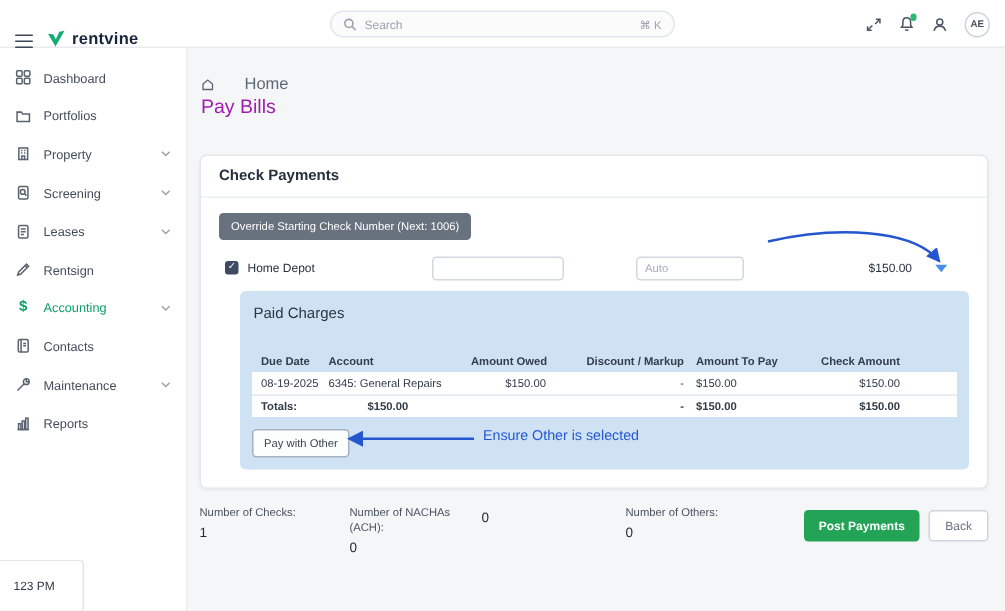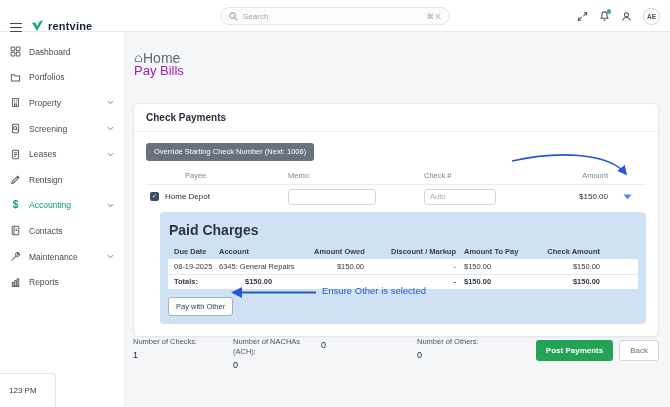--- a/index.html
+++ b/index.html
@@ -27,21 +27,21 @@
   .side-item{display:flex;align-items:center;gap:8px;height:25.6px;padding:0 10px;color:#434c59;cursor:pointer}
   .side-item .ic{width:11px;display:inline-flex;justify-content:center;color:#59636f}
   .side-item .lbl{flex:1;font-size:8.5px}
   .side-item.active{color:#0b9e66}
   .side-item.active .ic{color:#0b9e66}
   .dollar{font-size:10px;font-weight:700;line-height:1}
   .clock{position:absolute;left:0;bottom:0;width:56px;height:34px;background:#fff;border-top:1px solid #e2e5ea;border-right:1px solid #e2e5ea;border-top-right-radius:3px;z-index:6;display:flex;align-items:center;padding-left:9px;font-size:8px;color:#333b46}
 
   
   .main{position:absolute;left:125px;top:32px;right:0;bottom:0;background:#f5f6f8;overflow:hidden}
-  .breadcrumb{position:absolute;left:9px;top:18px;display:flex;align-items:center;gap:0;font-size:14px;color:#5d6977}
+  .breadcrumb{position:absolute;left:9px;top:18px;display:flex;align-items:center;gap:20px;font-size:11px;color:#5d6977}
   .breadcrumb a{color:#5d6977;text-decoration:none;cursor:pointer}
   .page-title{position:absolute;left:9px;top:31px;font-size:13px;font-weight:400;color:#a21caf}
 
   
   .card{position:absolute;left:8px;top:71px;width:526px;background:#fff;border:1px solid #e4e7ec;border-radius:5px;box-shadow:0 1px 2px rgba(16,24,40,.04)}
   .card-header{padding:8px 12px;border-bottom:1px solid #edf0f3;font-size:10px;font-weight:700;color:#27303e}
   .card-body{padding:8px 12px 12px}
   .override-btn{display:inline-block;border:none;background:#68717e;color:#fff;font-size:7.5px;padding:4.5px 8px;border-radius:3px;margin-bottom:7px;cursor:pointer;font-family:inherit}
 
   .pay-head{display:flex;align-items:center;height:17px;border-bottom:1px solid #e8ebef;font-size:7.5px;color:#7c8596}
@@ -55,21 +55,21 @@
   .checkbox{width:9px;height:9px;background:#3e4a61;border-radius:2px;display:inline-flex;align-items:center;justify-content:center;cursor:pointer;flex:0 0 auto}
   .checkbox::after{content:"✓";color:#fff;font-size:6.5px;line-height:1}
   .mini-input{height:16px;border:1px solid #d4d9df;border-radius:3px;background:#fff;font-size:7.5px;padding:0 5px;color:#39424e;outline:none;font-family:inherit}
   .mini-input::placeholder{color:#a6aeb8}
   .mini-input.memo{width:88px}
   .mini-input.check{width:72px}
   .expander{cursor:pointer}
 
   
   .paid-panel{margin:3px 0 0 14px;width:486px;background:#cfe2f4;border-radius:4px;padding:8px}
-  .paid-title{font-size:14px;font-weight:700;color:#2b3544;margin:2px 0 6px 1px}
+  .paid-title{font-size:10px;font-weight:400;color:#2b3544;margin:2px 0 18px 1px}
   .pc-row{display:flex;align-items:center;height:15px;font-size:7.5px;color:#313b49;padding-right:34px}
   .pc-head{font-weight:700;color:#333d4c}
   .pc-data{background:#fff}
   .pc-totals{background:#fff;font-weight:700;border-top:1px solid #e4eaf1}
   .pc-c{padding:0 4px;white-space:nowrap;overflow:hidden}
   .pc-c0{width:47px;padding-left:6px}
   .pc-c1{width:95px}
   .pc-c2{width:58px;text-align:right}
   .pc-c3{width:92px;text-align:right}
   .pc-c4{width:72px;text-align:left}
@@ -271,27 +271,20 @@
         </svg>
       <a>Home</a>
     </div>
     <h1 class="page-title">Pay Bills</h1>
 
     <section class="card">
       <div class="card-header">Check Payments</div>
       <div class="card-body">
         <button class="override-btn">Override Starting Check Number (Next: 1006)</button>
 
-        <div class="pay-head">
-          <div class="c-payee">Payee</div>
-          <div class="c-memo">Memo</div>
-          <div class="c-check">Check #</div>
-          <div class="c-amount">Amount</div>
-          <div class="c-exp"></div>
-        </div>
 
         <div class="pay-row">
           <div class="c-payee">
             <span class="checkbox"></span>
             <span>Home Depot</span>
           </div>
           <div class="c-memo">
             <input class="mini-input memo" value="" style="">
           </div>
           <div class="c-check">

